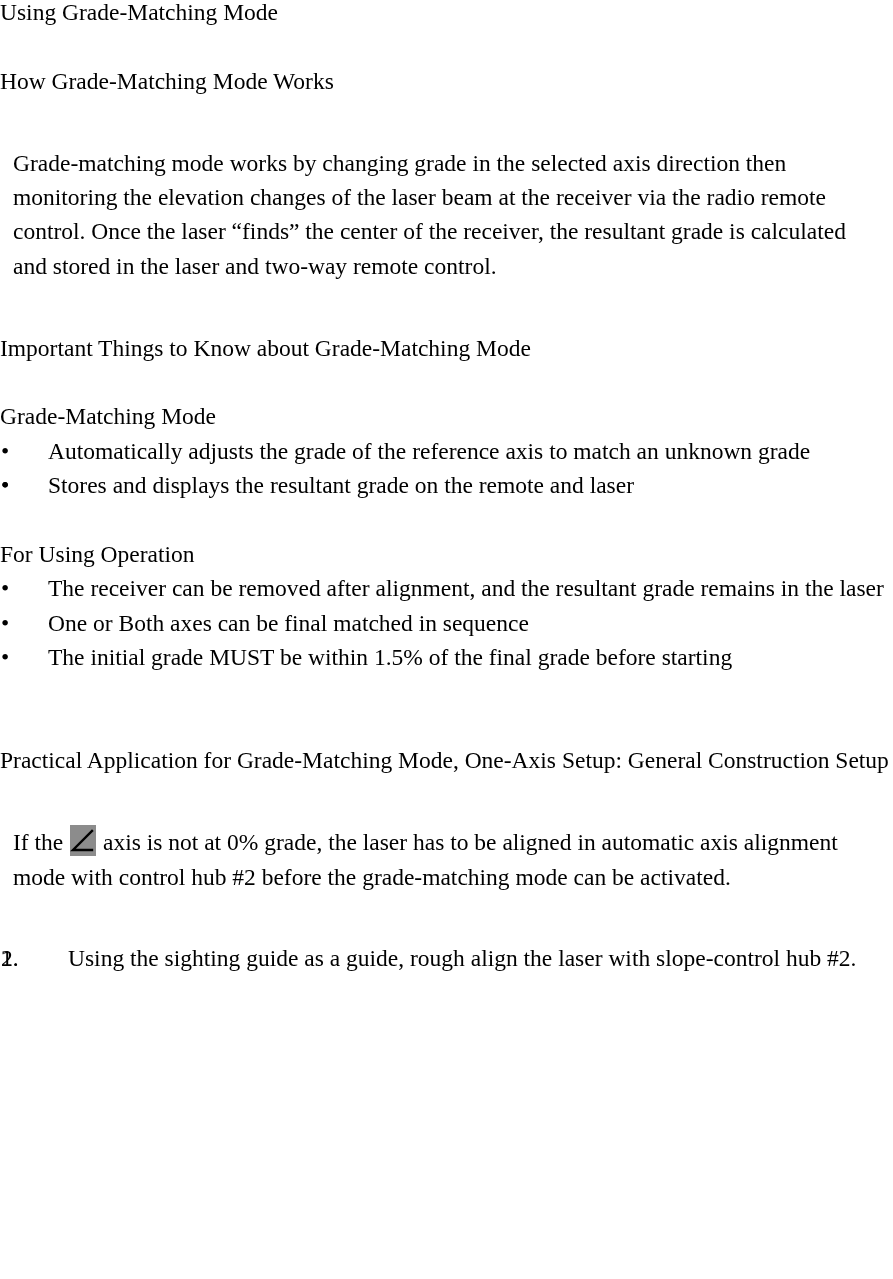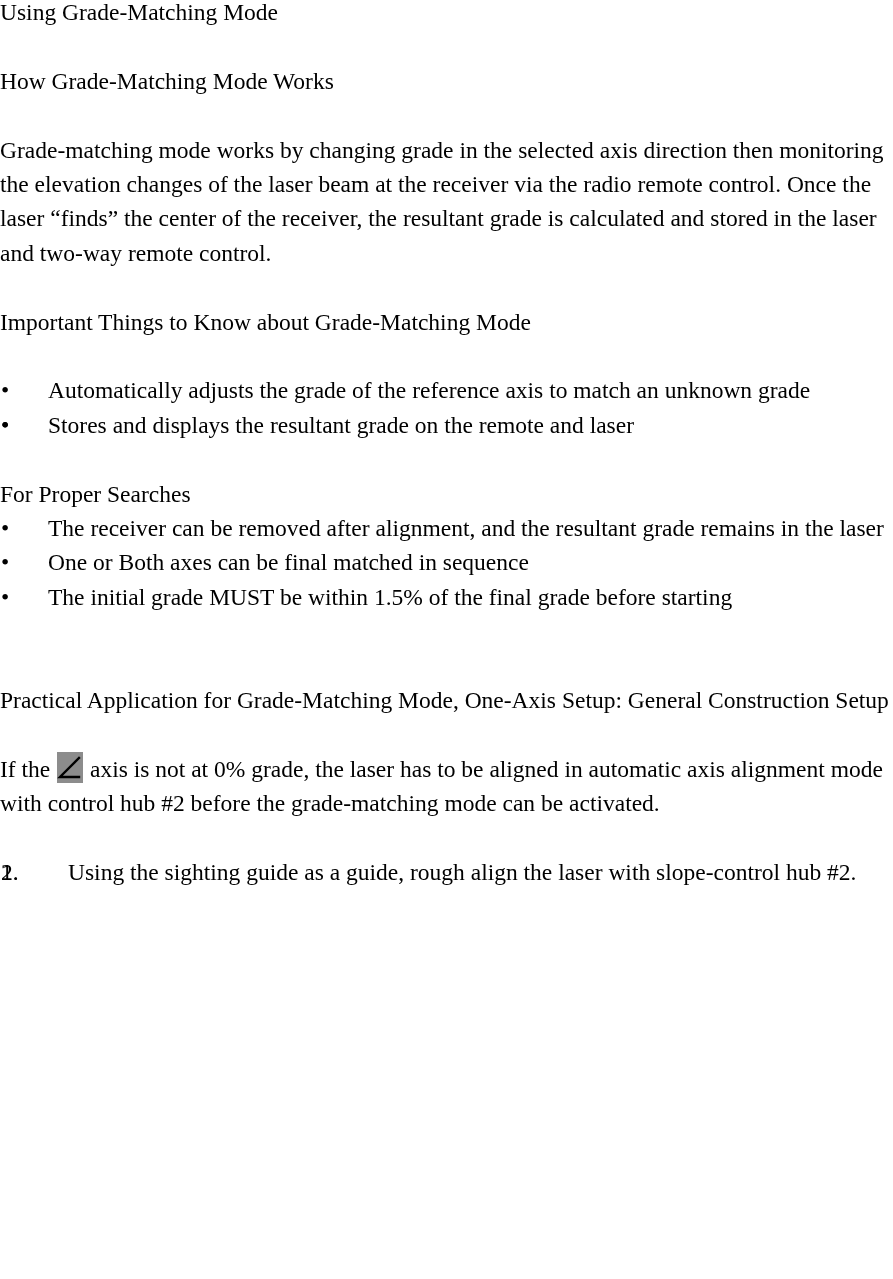--- a/index.html
+++ b/index.html
@@ -24,21 +24,21 @@
   }
   .doc {
     position: absolute;
     left: 0;
     top: -5px;
     width: 893px;
     font-size: 23.5px;
     line-height: 34.4px;
   }
   .para {
-    margin: 0;
+    margin: 13px;
     padding: 0;
     text-align: left;
     white-space: normal;
   }
   .heading {
     margin: 0;
     padding: 0;
     font-weight: normal;
     font-size: 23.5px;
     line-height: 34.4px;
@@ -112,38 +112,39 @@
     <div class="spacer">&nbsp;</div>
 
     <p class="para">Grade-matching mode works by changing grade in the selected axis direction then monitoring the elevation changes of the laser beam at the receiver via the radio remote control. Once the laser “finds” the center of the receiver, the resultant grade is calculated and stored in the laser and two-way remote control.</p>
 
     <div class="spacer">&nbsp;</div>
 
     <p class="heading">Important Things to Know about Grade-Matching Mode</p>
 
     <div class="spacer">&nbsp;</div>
 
+    <p class="heading">Grade-Matching Mode</p>
 
     <ul class="bullets">
       <li>
         <span class="bullet-marker">•</span>
         <span>Automatically adjusts the grade of the reference axis to match an unknown grade</span>
       </li>
       <li>
         <span class="bullet-marker">•</span>
       </li>
       <li>
         <span class="bullet-marker">•</span>
         <span>Stores and displays the resultant grade on the remote and laser</span>
       </li>
     </ul>
 
     <div class="spacer">&nbsp;</div>
 
-    <p class="heading">For Proper Searches</p>
+    <p class="heading">For Using Operation</p>
 
     <ul class="bullets">
       <li>
         <span class="bullet-marker">•</span>
         <span>The receiver can be removed after alignment, and the resultant grade remains in the laser</span>
       </li>
       <li>
         <span class="bullet-marker">•</span>
         <span>One or Both axes can be final matched in sequence</span>
       </li>

